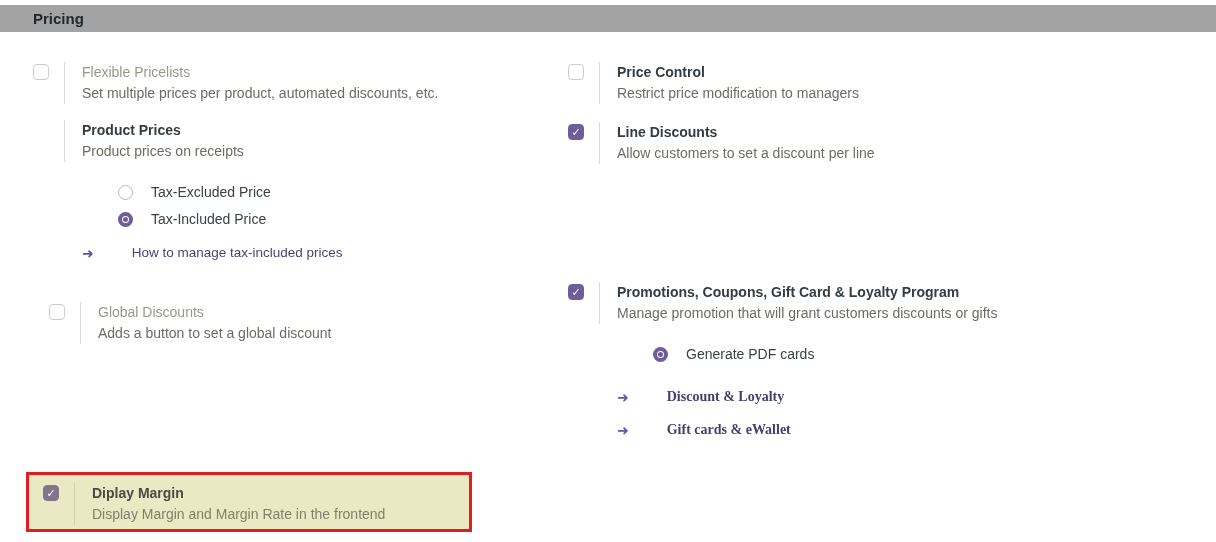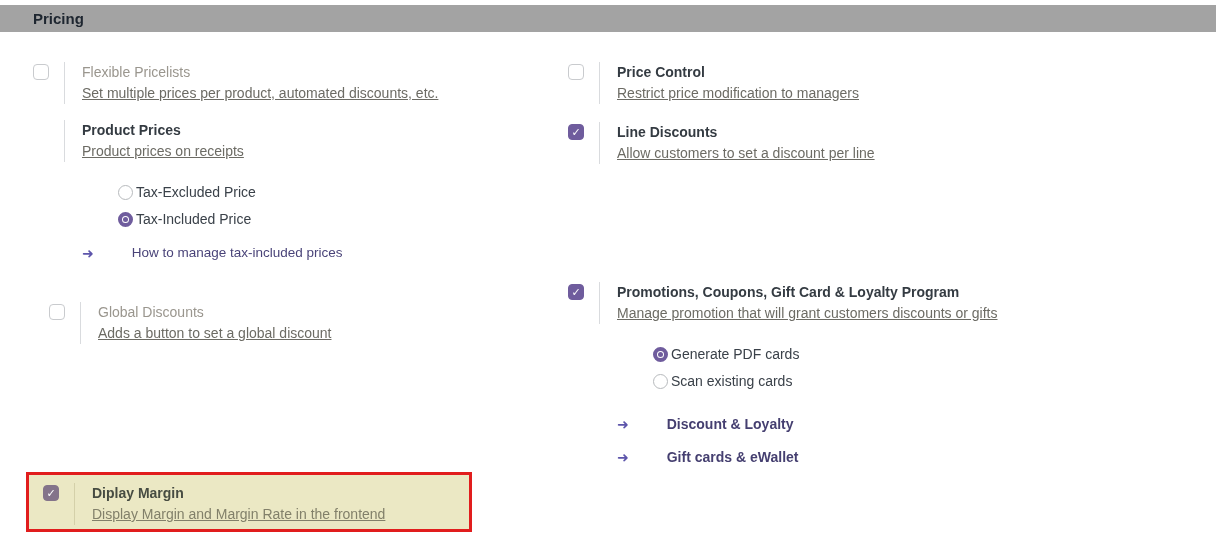--- a/index.html
+++ b/index.html
@@ -24,38 +24,38 @@
     border:1px solid #c9cbce; background:#fff;
     display:flex; align-items:center; justify-content:center;
     font-size:11px; line-height:1; color:#fff; cursor:pointer;
   }
   .checkbox.checked { background:#6f5c9d; border-color:#6f5c9d; }
   .checkbox.checked.muted { background:#84748a; border-color:#84748a; }
   .content { margin-left:15px; }
   .head { border-left:1px solid #d9dbde; padding-left:17px; }
   .title { font-size:14px; font-weight:700; color:#343b42; line-height:21px; }
   .title.muted { color:#9a968e; font-weight:400; }
-  .desc { font-size:14px; color:#6c6b64; line-height:21px;text-decoration:underline; }
+  .desc { font-size:14px; color:#6c6b64; line-height:21px; }
   .extras { padding-left:18px; }
   .radio-group { margin-top:22px; display:flex; flex-direction:column; gap:11px; }
-  .radio-row { display:flex; align-items:center; gap:3px; font-size:14px; color:#3a4149; cursor:pointer;padding-left:36px; }
+  .radio-row { display:flex; align-items:center; gap:18px; font-size:14px; color:#3a4149; cursor:pointer;padding-left:36px; }
   .radio {
     width:15px; height:15px; border-radius:50%;
     border:1px solid #b7babd; background:#fff; flex:none; position:relative;
   }
   .radio.checked { border:4px solid #6f5c9d; }
   .radio.checked::after {
     content:""; position:absolute; left:1px; top:1px;
     width:5px; height:5px; border-radius:50%; background:#6f5c9d;
   }
   .link-row { display:flex; align-items:center; gap:7px; margin-top:17px; cursor:pointer; width:max-content; }
   .link-arrow { color:#5d55ab; font-size:14px; line-height:1; font-family:"DejaVu Sans","Liberation Sans",sans-serif; }
   .link-row.bold .link-arrow { font-weight:700; }
   .link-text { font-size:13.5px; color:#4a4479; line-height:18px;margin-left:31px; }
-  .link-row.bold .link-text { font-weight:700; font-size:14px; color:#453f70; }
+  .link-row.bold .link-text { font-weight:700; font-size:14px; color:#453f70;font-family:Liberation Serif, serif; }
   .mt26 { margin-top:26px; }
   .mt15 { margin-top:15px; }
   .highlight-box {
     position:absolute; left:26px; top:472px; width:446px; height:60px;
     background:#ebe8c4; border:3px solid #e11d1d;
     padding:8px 0 0 14px;
   }
   .highlight-box .setting { position:static; }
   .highlight-box .title { color:#474c42; }
   .highlight-box .desc { color:#82806a; }
@@ -170,24 +170,20 @@
     <div class="head" style="width:470px;">
       <div class="title">Promotions, Coupons, Gift Card &amp; Loyalty Program</div>
       <div class="desc">Manage promotion that will grant customers discounts or gifts</div>
     </div>
     <div class="extras">
       <div class="radio-group">
         <div class="radio-row">
           <span class="radio checked"></span>
           <span>Generate PDF cards</span>
         </div>
-        <div class="radio-row">
-          <span class="radio"></span>
-          <span>Scan existing cards</span>
-        </div>
       </div>
       <div class="link-row bold mt26">
         <span class="link-arrow">➜</span>
         <span class="link-text">Discount &amp; Loyalty</span>
       </div>
       <div class="link-row bold mt15">
         <span class="link-arrow">➜</span>
         <span class="link-text">Gift cards &amp; eWallet</span>
       </div>
     </div>

